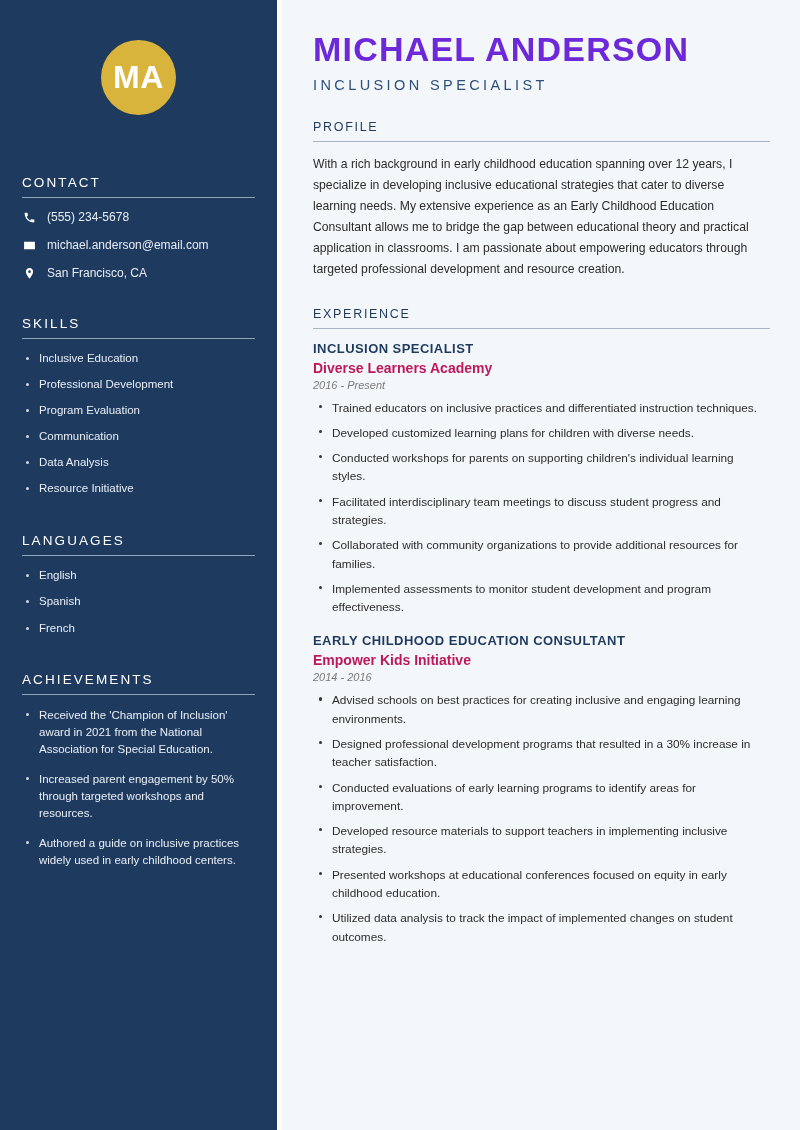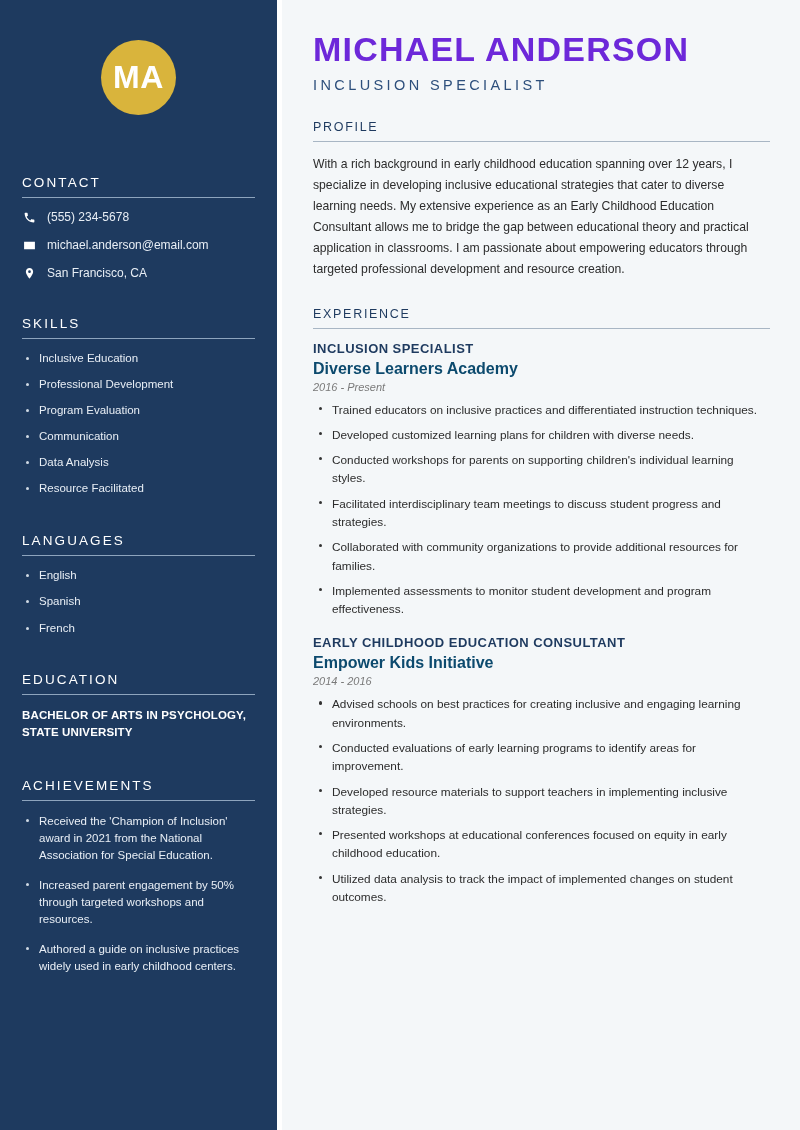--- a/index.html
+++ b/index.html
@@ -146,23 +146,23 @@
   .exp-block { margin-bottom:17px; }
   .exp-block:last-child { margin-bottom:0; }
   .exp-title {
     font-size:13px;
     font-weight:bold;
     color:#1e3a5f;
     letter-spacing:0.45px;
     margin-bottom:4px;
   }
   .exp-company {
-    font-size:16px;
-    font-weight:bold;
-    color:#0c4a6e;
+    font-size:14px;
+    font-weight:bold;
+    color:#be185d;
     margin-bottom:3px;
   }
   .exp-dates {
     font-size:11px;
     font-style:italic;
     color:#7a7a7a;
     margin-bottom:8px;
   }
   .exp-list { list-style:none; }
   .exp-list li {
@@ -225,39 +225,34 @@
 
   <section class="side-section skills">
     <div class="side-heading">SKILLS</div>
     <div class="side-rule"></div>
     <ul class="side-list">
       <li>Inclusive Education</li>
       <li>Professional Development</li>
       <li>Program Evaluation</li>
       <li>Communication</li>
       <li>Data Analysis</li>
-      <li>Resource Facilitated</li>
+      <li>Resource Initiative</li>
     </ul>
   </section>
 
   <section class="side-section languages">
     <div class="side-heading">LANGUAGES</div>
     <div class="side-rule"></div>
     <ul class="side-list lang">
       <li>English</li>
       <li>Spanish</li>
       <li>French</li>
     </ul>
   </section>
 
-  <section class="side-section education">
-    <div class="side-heading">EDUCATION</div>
-    <div class="side-rule"></div>
-    <div class="edu-entry">BACHELOR OF ARTS IN PSYCHOLOGY, STATE UNIVERSITY</div>
-  </section>
 
   <section class="side-section achievements">
     <div class="side-heading">ACHIEVEMENTS</div>
     <div class="side-rule"></div>
     <ul class="side-list ach">
       <li>Received the 'Champion of Inclusion' award in 2021 from the National Association for Special Education.</li>
       <li>Increased parent engagement by 50% through targeted workshops and resources.</li>
       <li>Authored a guide on inclusive practices widely used in early childhood centers.</li>
     </ul>
   </section>
@@ -292,20 +287,21 @@
         <li>Implemented assessments to monitor student development and program effectiveness.</li>
       </ul>
     </div>
 
     <div class="exp-block">
       <div class="exp-title">EARLY CHILDHOOD EDUCATION CONSULTANT</div>
       <div class="exp-company">Empower Kids Initiative</div>
       <div class="exp-dates">2014 - 2016</div>
       <ul class="exp-list">
         <li>Advised schools on best practices for creating inclusive and engaging learning environments.</li>
+        <li>Designed professional development programs that resulted in a 30% increase in teacher satisfaction.</li>
         <li>Conducted evaluations of early learning programs to identify areas for improvement.</li>
         <li>Developed resource materials to support teachers in implementing inclusive strategies.</li>
         <li>Presented workshops at educational conferences focused on equity in early childhood education.</li>
         <li>Utilized data analysis to track the impact of implemented changes on student outcomes.</li>
       </ul>
     </div>
 
   </section>
 
 </main>

